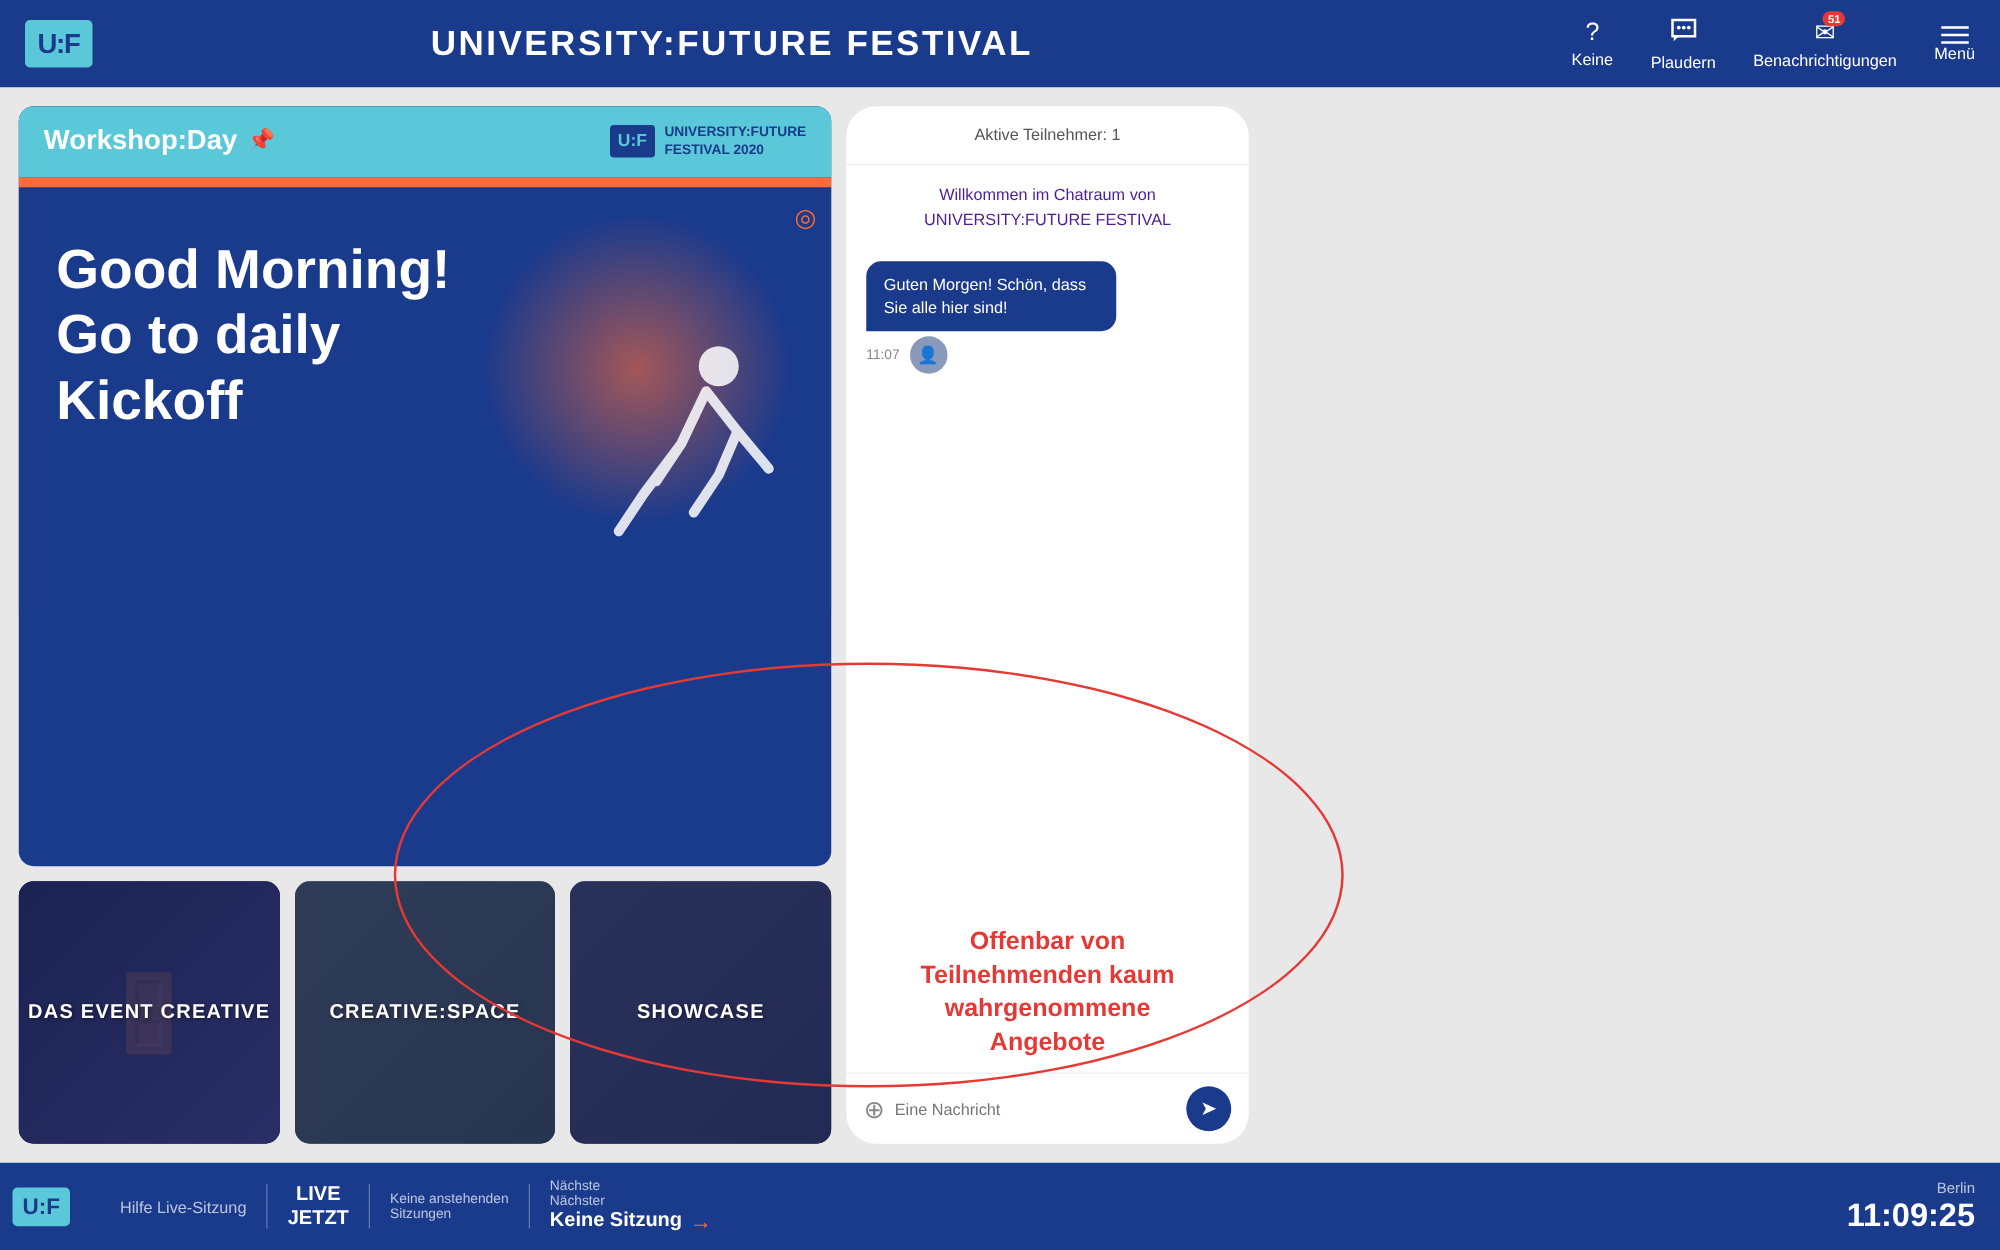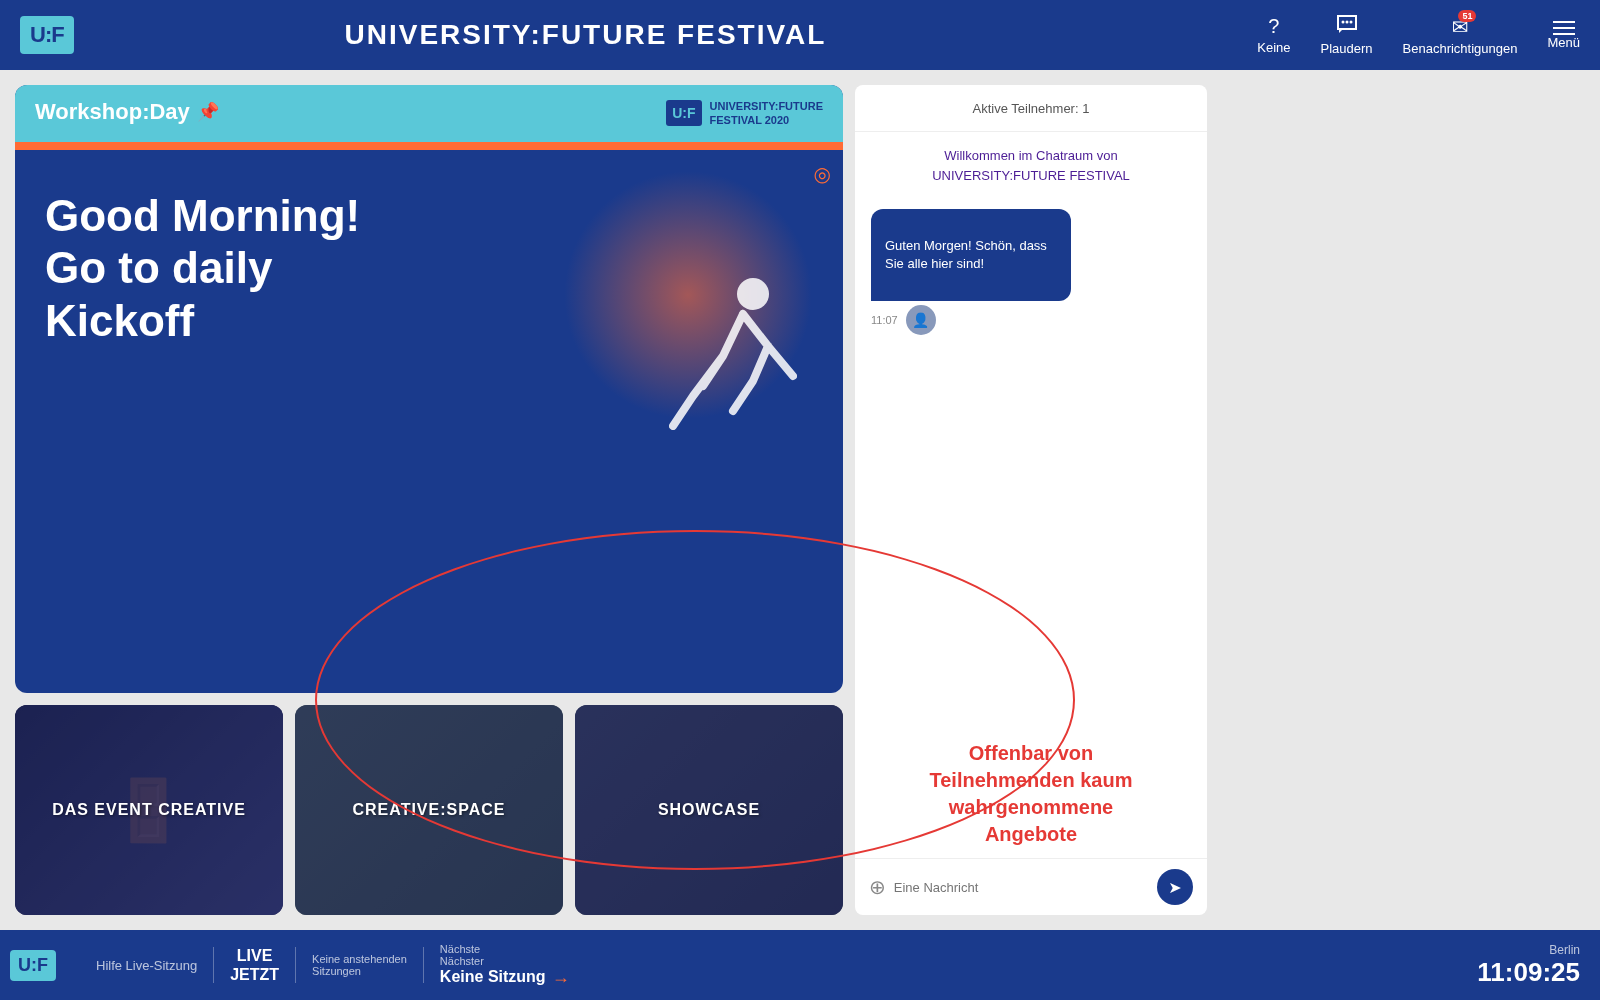--- a/index.html
+++ b/index.html
@@ -68,21 +68,21 @@
     .menu-icon {
       display: flex;
       flex-direction: column;
       gap: 4px;
       cursor: pointer;
     }
     .menu-bar { width: 22px; height: 2px; background: white; }
 
     
     .left-panel {
-      width: 828px;
+      width: 650px;
       display: flex;
       flex-direction: column;
       gap: 12px;
     }
     .hero-card {
       flex: 1;
       border-radius: 12px;
       overflow: hidden;
       position: relative;
       background: #1a3a8c;
@@ -250,23 +250,23 @@
       font-size: 22px;
       font-weight: 900;
       letter-spacing: 2px;
       z-index: 2;
       position: relative;
       text-shadow: 2px 2px 4px rgba(0,0,0,0.7);
     }
 
     
     .right-panel {
-      width: 352px;
+      width: 322px;
       background: white;
-      border-radius: 8px;
+      border-radius: 24px;
       display: flex;
       flex-direction: column;
     }
     .chat-header {
       padding: 14px 16px;
       border-bottom: 1px solid #eee;
       text-align: center;
     }
     .active-users {
       font-size: 13px;
@@ -282,21 +282,21 @@
     .chat-messages {
       flex: 1;
       padding: 10px 16px;
       display: flex;
       flex-direction: column;
       gap: 8px;
     }
     .message-bubble {
       background: #1a3a8c;
       color: white;
-      padding: 28px 14px;
+      padding: 10px 14px;
       border-radius: 12px 12px 12px 0;
       font-size: 13px;
       max-width: 200px;
       line-height: 1.4;
     }
     .message-meta {
       display: flex;
       align-items: center;
       gap: 8px;
       margin-top: 4px;

